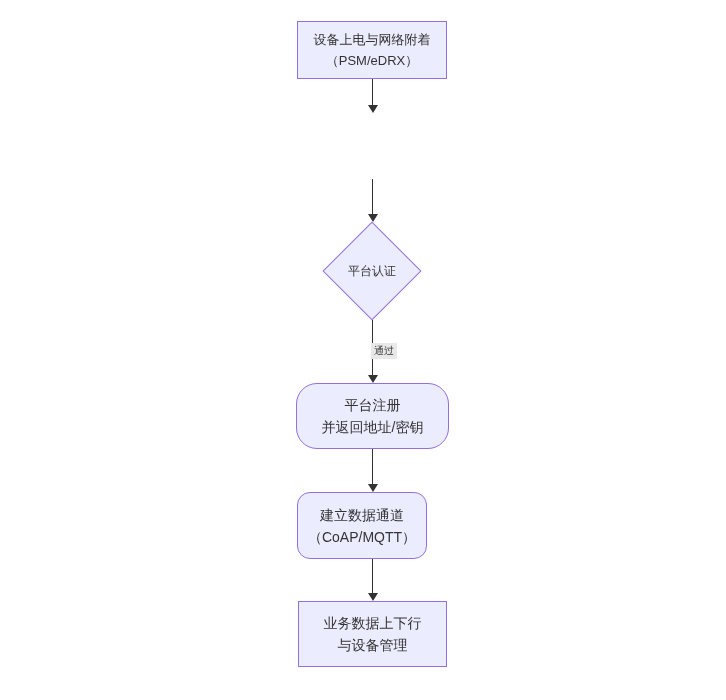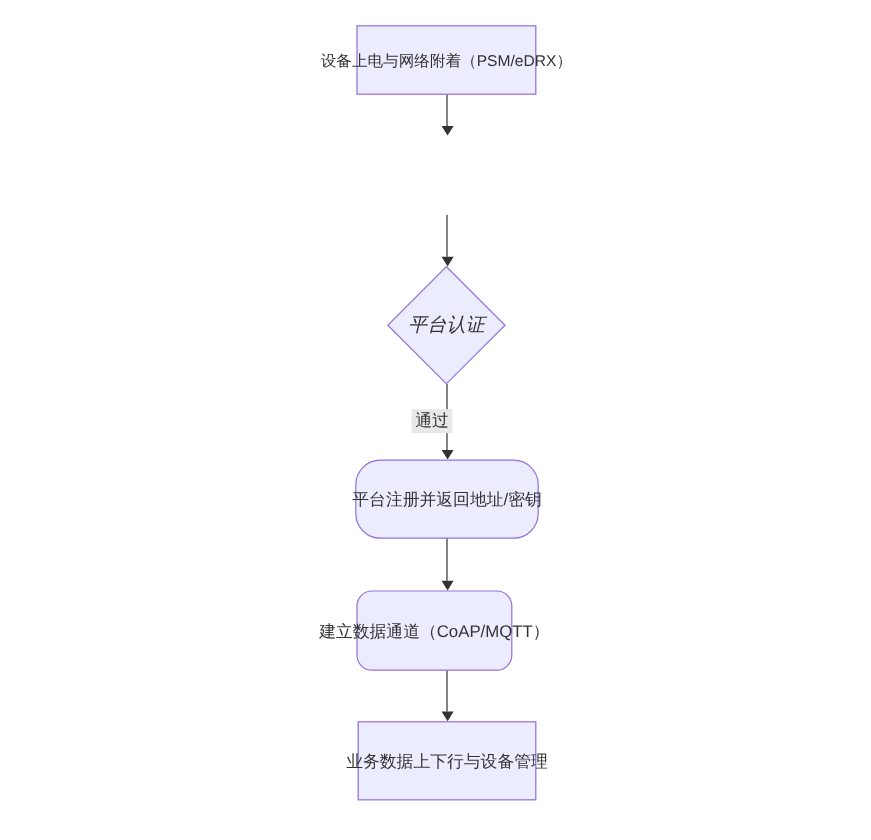--- a/index.html
+++ b/index.html
@@ -11,21 +11,21 @@
     font-family: "Liberation Sans", "DejaVu Sans", sans-serif;
     color: var(--text-color, #333333);
     overflow: hidden;
   }
   .node-rect {
     position: absolute;
     background: var(--node-fill, #ECECFF);
     border: 1px solid var(--node-border, #9370DB);
     box-sizing: border-box;
     display: flex;
-    flex-direction: row;
+    flex-direction: column;
     justify-content: center;
     align-items: center;
     text-align: center;
     line-height: 22px;
     font-size: 14px;
   }
   .node-line { white-space: nowrap; }
   #node-power    { left: 297px; top: 21px;  width: 150px; height: 58px; font-size: 13px; line-height: 21px; }
   #node-boot     { left: 298px; top: 113px; width: 148px; height: 66px; }
   #node-register { left: 296px; top: 383px; width: 153px; height: 66px; border-radius: 21px; }
@@ -37,44 +37,44 @@
     position: absolute; left: 50%; top: 50%;
     width: 70px; height: 70px;
     transform: translate(-50%, -50%) rotate(45deg);
     background: var(--node-fill, #ECECFF);
     border: 1px solid var(--node-border, #9370DB);
     box-sizing: border-box;
   }
   .diamond-label {
     position: absolute; inset: 0;
     display: flex; align-items: center; justify-content: center;
-    font-size: 16px; white-space: nowrap; font-style: italic;
+    font-size: 12px; white-space: nowrap;
   }
 
   .edge-line {
     position: absolute; left: 372px; width: 1px;
     background: var(--line-color, #333333);
   }
   .arrow-head {
     position: absolute; left: 367.5px; width: 0; height: 0;
     border-left: 5px solid transparent;
     border-right: 5px solid transparent;
     border-top: 8px solid var(--line-color, #333333);
   }
   #edge1-line { top: 79px;  height: 26px; }  #edge1-head { top: 105px; }
   #edge2-line { top: 179px; height: 35px; }  #edge2-head { top: 214px; }
   #edge3-line { top: 320px; height: 55px; }  #edge3-head { top: 375px; }
   #edge4-line { top: 449px; height: 35px; }  #edge4-head { top: 484px; }
   #edge5-line { top: 559px; height: 34px; }  #edge5-head { top: 593px; }
 
   .edge-label {
-    position: absolute; left: 360px; top: 351px;
+    position: absolute; left: 384px; top: 351px;
     transform: translate(-50%, -50%);
     background: var(--edge-label-bg, #e8e8e8);
-    font-size: 14px;
+    font-size: 10px;
     padding: 1px 3px;
     white-space: nowrap;
   }
 </style>
 </head>
 <body>
 
 <div class="canvas">
 
   <div class="node-rect" id="node-power">

